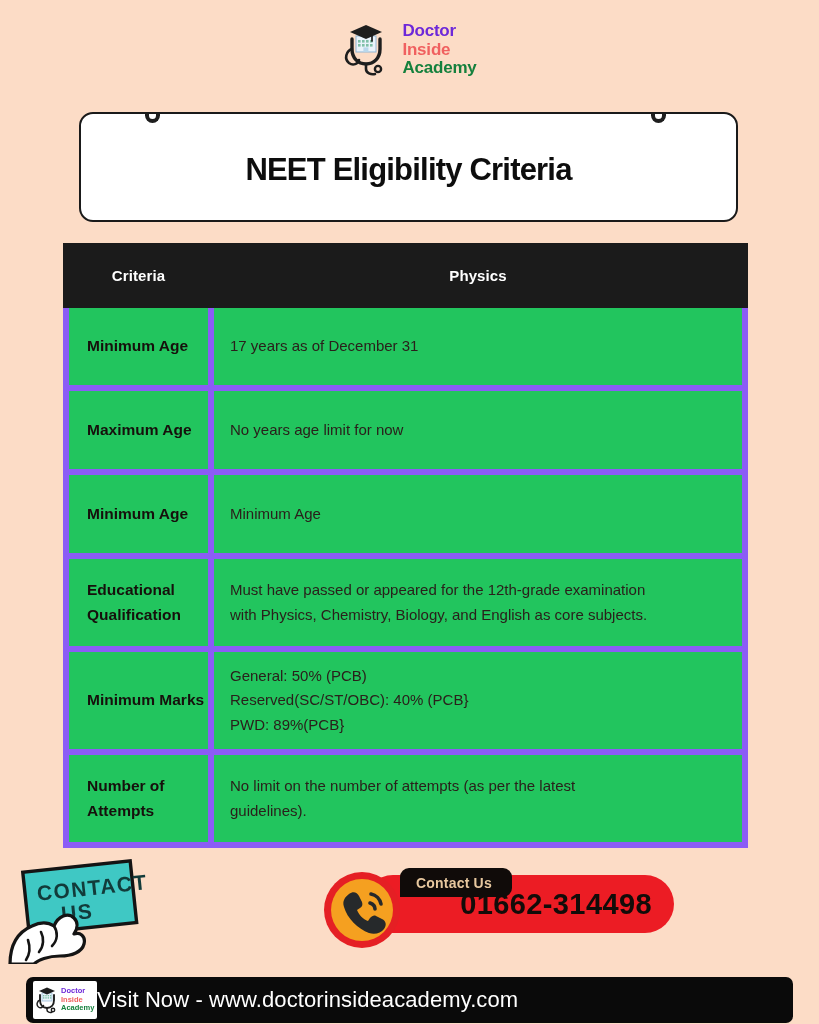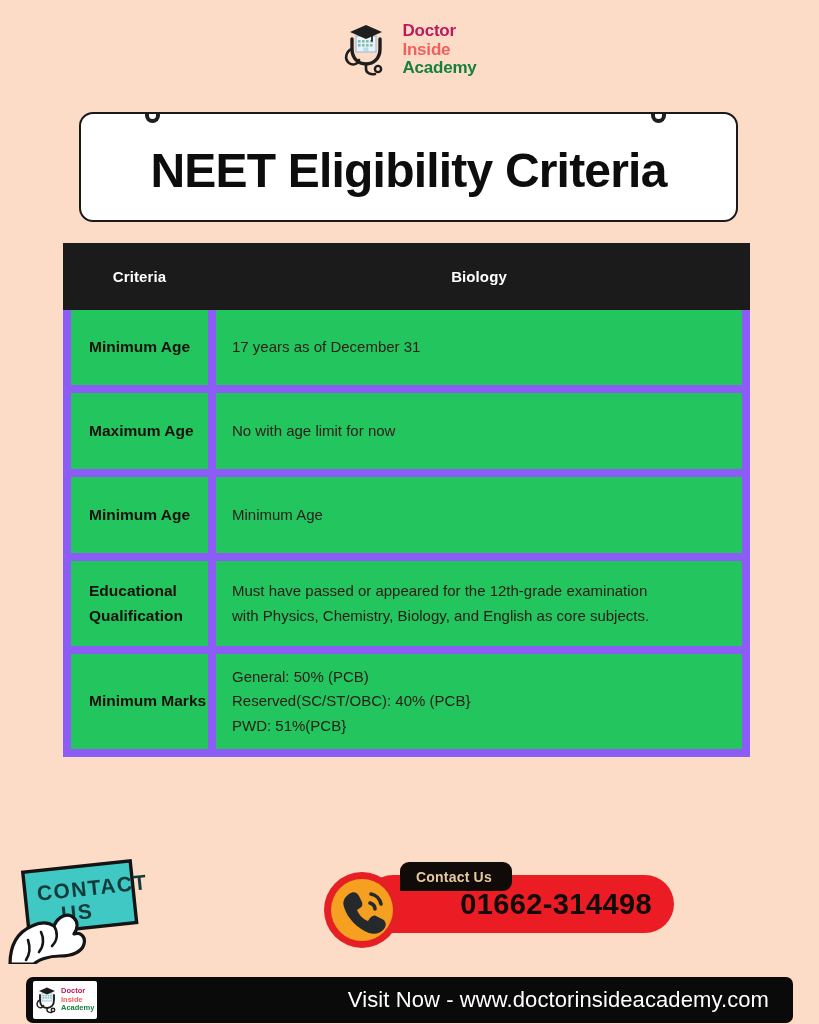--- a/index.html
+++ b/index.html
@@ -43,42 +43,42 @@
     justify-content: center;
     line-height: 1.08;
   }
 
   .brand-words span {
     font-size: 17px;
     font-weight: bold;
     letter-spacing: -0.2px;
   }
 
-  .brand-doctor  { color: #be185d; }
+  .brand-doctor  { color: #6d28d9; }
   .brand-inside  { color: #F0605F; }
   .brand-academy { color: #15803d; }
 
   
   .title-banner {
     position: absolute;
     left: 79px;
     top: 112px;
     width: 659px;
     height: 110px;
     background: #FFFFFF;
     border: 2.5px solid #1A1A1A;
     border-radius: 14px;
     overflow: hidden;
     display: flex;
     align-items: center;
     justify-content: center;
   }
 
   .title-banner .title-text {
-    font-size: 48px;
+    font-size: 31px;
     font-weight: bold;
     color: #0D0D0D;
     letter-spacing: -0.8px;
     margin-top: 6px;
     white-space: nowrap;
   }
 
   
   .ghost-mark {
     position: absolute;
@@ -97,21 +97,21 @@
     position: absolute;
     left: 63px;
     top: 243px;
     width: 679px;
     border-collapse: collapse;
     table-layout: fixed;
   }
 
   .criteria-table th,
   .criteria-table td {
-    border: 8px solid #8b5cf6;
+    border: 6px solid #8b5cf6;
     vertical-align: middle;
   }
 
   .criteria-table thead th {
     background: #1B1B1B;
     color: #FFFFFF;
     font-size: 15px;
     font-weight: bold;
     letter-spacing: 0.1px;
     height: 59px;
@@ -182,21 +182,21 @@
     font-size: 29px;
     font-weight: bold;
     color: #120C09;
     letter-spacing: 0.4px;
     white-space: nowrap;
   }
 
   .contact-badge {
     position: absolute;
     left: 78px;
-    top: 0;
+    top: 6px;
     height: 29px;
     padding: 0 20px 0 16px;
     background: #100B09;
     border-radius: 9px 9px 9px 0;
     display: flex;
     align-items: center;
     z-index: 3;
   }
 
   .contact-badge-text {
@@ -254,21 +254,21 @@
     line-height: 1.12;
   }
 
   .footer-words span {
     font-size: 7.5px;
     font-weight: bold;
   }
 
   .footer-text {
     flex: 1;
-    text-align: right;
+    text-align: left;
     color: #FFFFFF;
     font-size: 22px;
     letter-spacing: 0.1px;
     padding-right: 24px;
     white-space: nowrap;
   }
 </style>
 </head>
 <body>
 
@@ -317,55 +317,62 @@
 </div>
 
 <table class="criteria-table">
   <colgroup>
     <col class="col-criteria">
     <col class="col-details">
   </colgroup>
   <thead>
     <tr>
       <th>Criteria</th>
-      <th>Biology</th>
+      <th>Physics</th>
     </tr>
   </thead>
   <tbody>
       <tr class="row-h-short">
         <td class="cell-criteria">Minimum Age</td>
         <td class="cell-details">
           <div>17 years as of December 31</div>
         </td>
       </tr>
       <tr class="row-h-medium">
         <td class="cell-criteria">Maximum Age</td>
         <td class="cell-details">
-          <div>No with age limit for now</div>
+          <div>No years age limit for now</div>
         </td>
       </tr>
       <tr class="row-h-medium">
         <td class="cell-criteria">Minimum Age</td>
         <td class="cell-details">
           <div>Minimum Age</div>
         </td>
       </tr>
       <tr class="row-h-tall">
         <td class="cell-criteria">Educational Qualification</td>
         <td class="cell-details">
           <div>Must have passed or appeared for the 12th-grade examination</div>
           <div>with Physics, Chemistry, Biology, and English as core subjects.</div>
         </td>
       </tr>
       <tr class="row-h-xtall">
         <td class="cell-criteria">Minimum Marks</td>
         <td class="cell-details">
           <div>General: 50% (PCB)</div>
           <div>Reserved(SC/ST/OBC): 40% (PCB}</div>
-          <div>PWD: 51%(PCB}</div>
+          <div>PWD: 89%(PCB}</div>
+        </td>
+      </tr>
+      <tr class="row-h-tall">
+        <td class="cell-criteria">Number of Attempts</td>
+        <td class="cell-details">
+          <div>No limit on the number of attempts (as per the latest</div>
+          <div>guidelines).</div>
         </td>
       </tr>
     </tbody>
 </table>
 
 <div class="contact-sticker">
   <svg viewBox="0 0 150 112" width="150" height="112" aria-hidden="true">
 
     <g transform="rotate(-6 75 48)">
       <rect x="18" y="14" width="108" height="62" fill="#3FC8C4" stroke="#141414" stroke-width="3.4"></rect>

